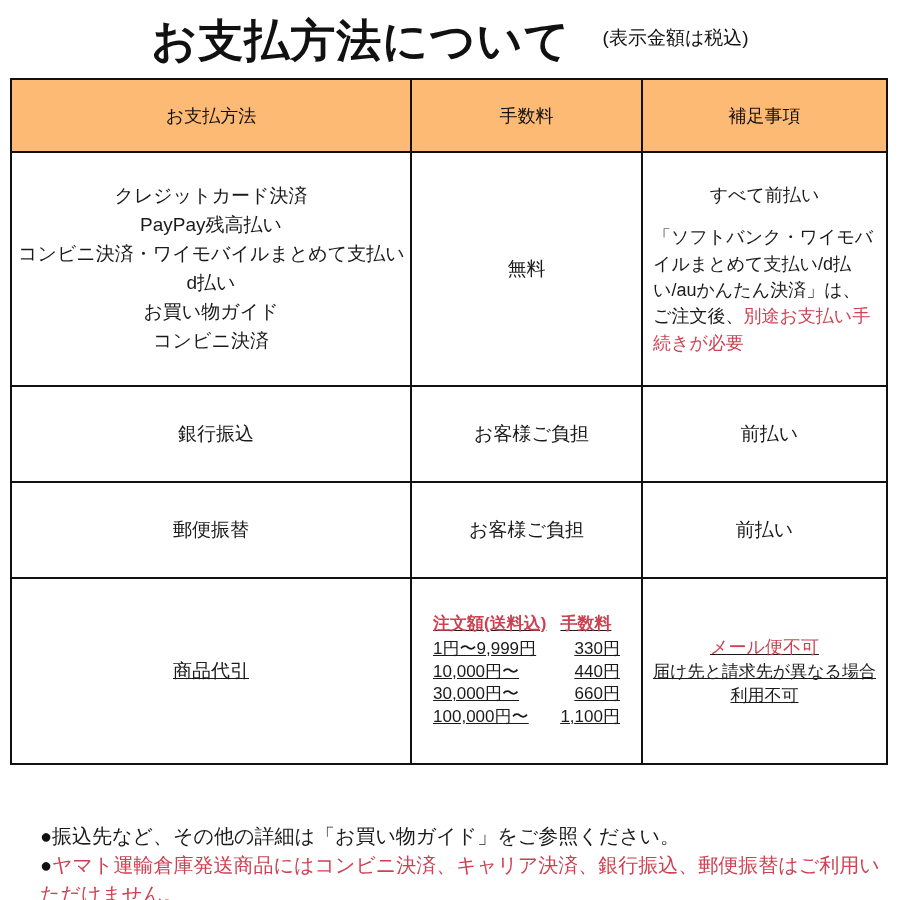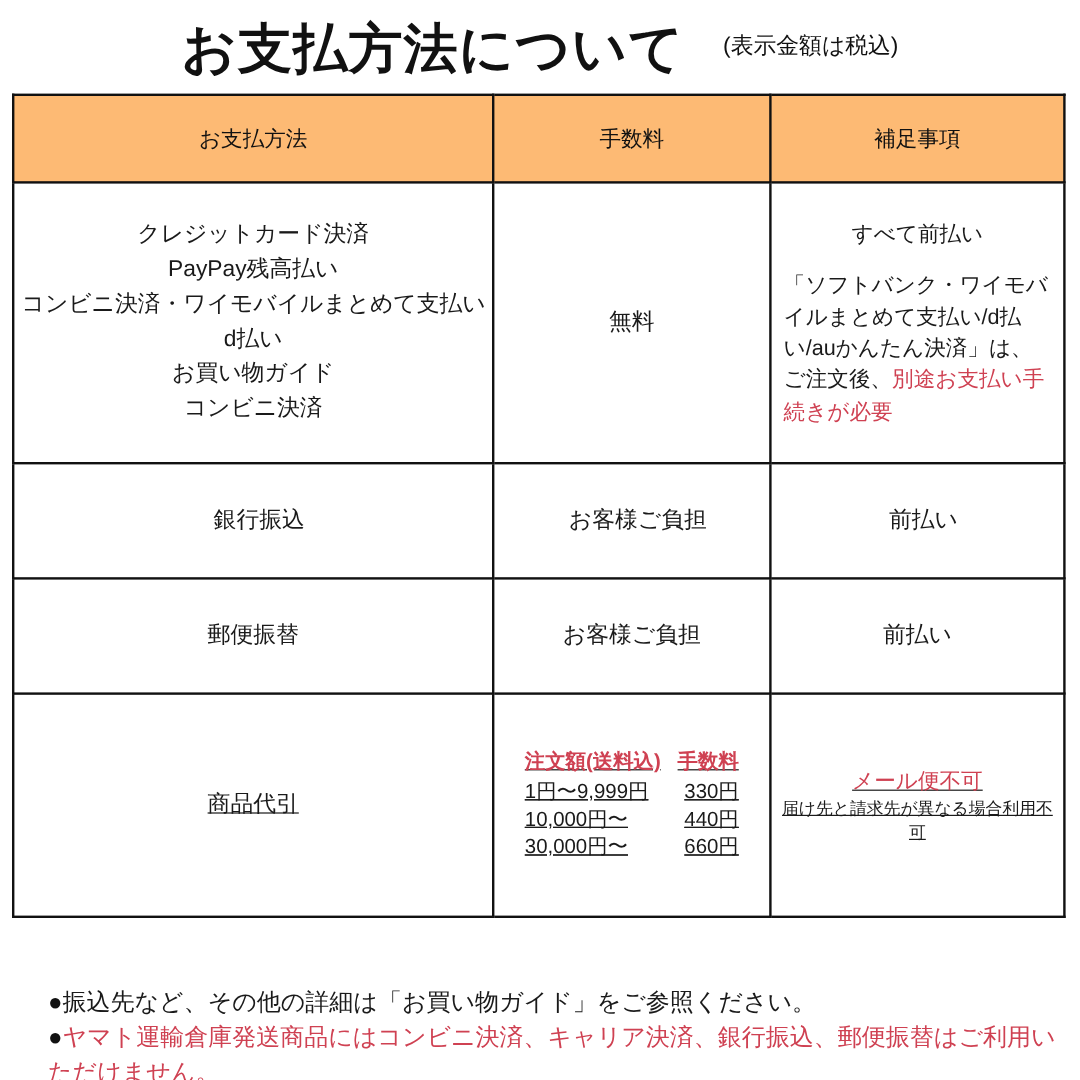--- a/index.html
+++ b/index.html
@@ -131,21 +131,21 @@
   .fee-mini td.fm-range { text-align: left; padding-right: 14px; white-space: nowrap; margin-top: 28px; }
   .fee-mini td.fm-fee   { text-align: right; white-space: nowrap; }
 
   .cod-note-red {
     color: #cf4152;
     font-size: 18px;
     line-height: 1.45;
   }
   .cod-note-black {
     color: #1a1a1a;
-    font-size: 14px;
+    font-size: 17px;
     line-height: 1.4;
   }
 
   
   .footnotes {
     position: absolute;
     left: 40px;
     top: 822px;
     width: 850px;
     font-size: 20px;
@@ -241,20 +241,24 @@
               <td class="fm-fee">330円</td>
             </tr>
             <tr>
               <td class="fm-range">10,000円〜</td>
               <td class="fm-fee">440円</td>
             </tr>
             <tr>
               <td class="fm-range">30,000円〜</td>
               <td class="fm-fee">660円</td>
             </tr>
+            <tr>
+              <td class="fm-range">100,000円〜</td>
+              <td class="fm-fee">1,100円</td>
+            </tr>
           </tbody>
         </table>
       </td>
       <td>
         <div class="cod-note-red">メール便不可</div>
         <div class="cod-note-black">届け先と請求先が異なる場合利用不可</div>
       </td>
     </tr>
 
 

